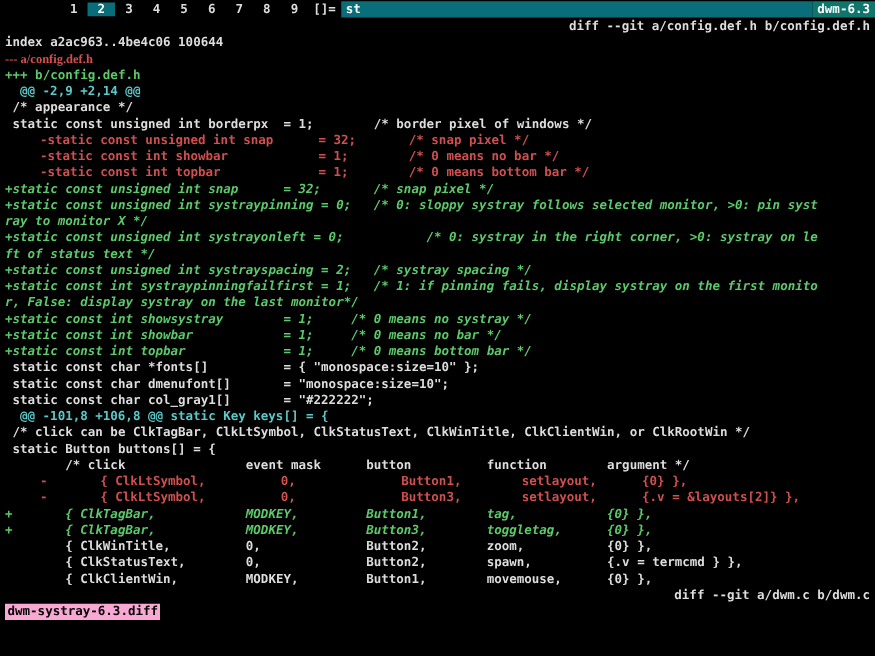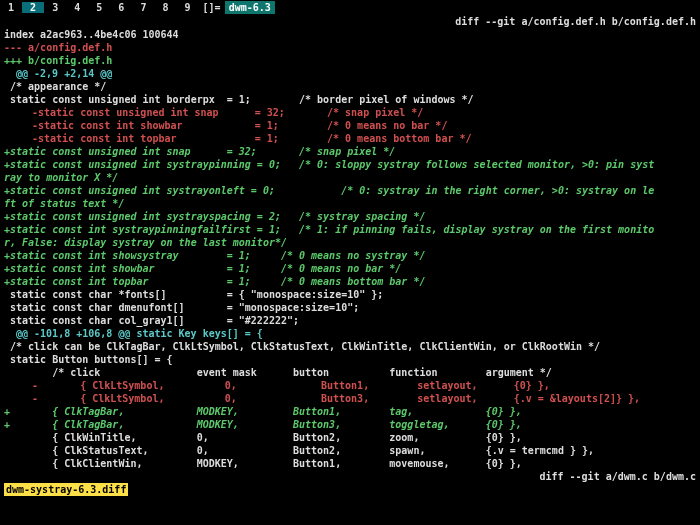--- a/index.html
+++ b/index.html
@@ -15,20 +15,21 @@
     color: #ddd;
     font-weight: bold;
   }
   .topbar {
     display: flex;
     align-items: center;
     height: 14px;
     background: #000;
     color: #ddd;
     white-space: pre;
+    padding-left: 48px;
   }
   .tag {
     padding: 0 2px;
   }
   .tag.sel {
     background: #0a6d7a;
     color: #fff;
   }
   .layout {
     padding: 0 4px;
@@ -47,31 +48,32 @@
   .term {
     padding: 1px 4px 0 4px;
     white-space: pre;
   }
   .c-add { color: #5cc96b; font-style: italic; }
   .c-del { color: #d05050; margin-left: 28px; }
   .c-ctx { color: #ddd; }
   .c-hunk { color: #5cc9c9; padding-left: 12px; }
   .c-diff { color: #ddd; font-weight: bold; text-align: right; }
   .c-idx { color: #ddd; }
-  .c-minushdr { color: #d05050; }
+  .c-minushdr { color: #d05050; font-family: Liberation Serif, serif; }
   .c-plushdr { color: #5cc96b; }
   .statusline {
     display: inline-block;
-    background: #fde047;
+    background: #f9a8d4;
     color: #000;
     padding: 0 2px;
   }
 </style>
 </head>
 <body>
 
 <div class="topbar">
   <span id="tagbar"><span class="tag"> 1 </span><span class="tag sel"> 2 </span><span class="tag"> 3 </span><span class="tag"> 4 </span><span class="tag"> 5 </span><span class="tag"> 6 </span><span class="tag"> 7 </span><span class="tag"> 8 </span><span class="tag"> 9 </span></span>
   <span class="layout">[]=</span>
+  <span class="wintitle">st</span>
   <span class="status">dwm-6.3</span>
 </div>
 
 <div class="term" id="term"><div class="c-diff">diff --git a/config.def.h b/config.def.h</div><div class="c-idx">index a2ac963..4be4c06 100644</div><div class="c-minushdr">--- a/config.def.h</div><div class="c-plushdr">+++ b/config.def.h</div><div class="c-hunk">@@ -2,9 +2,14 @@</div><div class="c-ctx"></div><div class="c-ctx"> /* appearance */</div><div class="c-ctx"> static const unsigned int borderpx  = 1;        /* border pixel of windows */</div><div class="c-del">-static const unsigned int snap      = 32;       /* snap pixel */</div><div class="c-del">-static const int showbar            = 1;        /* 0 means no bar */</div><div class="c-del">-static const int topbar             = 1;        /* 0 means bottom bar */</div><div class="c-add">+static const unsigned int snap      = 32;       /* snap pixel */</div><div class="c-add">+static const unsigned int systraypinning = 0;   /* 0: sloppy systray follows selected monitor, &gt;0: pin syst</div><div class="c-add">ray to monitor X */</div><div class="c-add">+static const unsigned int systrayonleft = 0;           /* 0: systray in the right corner, &gt;0: systray on le</div><div class="c-add">ft of status text */</div><div class="c-add">+static const unsigned int systrayspacing = 2;   /* systray spacing */</div><div class="c-add">+static const int systraypinningfailfirst = 1;   /* 1: if pinning fails, display systray on the first monito</div><div class="c-add">r, False: display systray on the last monitor*/</div><div class="c-add">+static const int showsystray        = 1;     /* 0 means no systray */</div><div class="c-add">+static const int showbar            = 1;     /* 0 means no bar */</div><div class="c-add">+static const int topbar             = 1;     /* 0 means bottom bar */</div><div class="c-ctx"> static const char *fonts[]          = { "monospace:size=10" };</div><div class="c-ctx"> static const char dmenufont[]       = "monospace:size=10";</div><div class="c-ctx"> static const char col_gray1[]       = "#222222";</div><div class="c-hunk">@@ -101,8 +106,8 @@ static Key keys[] = {</div><div class="c-ctx"> /* click can be ClkTagBar, ClkLtSymbol, ClkStatusText, ClkWinTitle, ClkClientWin, or ClkRootWin */</div><div class="c-ctx"> static Button buttons[] = {</div><div class="c-ctx">        /* click                event mask      button          function        argument */</div><div class="c-del">-       { ClkLtSymbol,          0,              Button1,        setlayout,      {0} },</div><div class="c-del">-       { ClkLtSymbol,          0,              Button3,        setlayout,      {.v = &amp;layouts[2]} },</div><div class="c-add">+       { ClkTagBar,            MODKEY,         Button1,        tag,            {0} },</div><div class="c-add">+       { ClkTagBar,            MODKEY,         Button3,        toggletag,      {0} },</div><div class="c-ctx">        { ClkWinTitle,          0,              Button2,        zoom,           {0} },</div><div class="c-ctx">        { ClkStatusText,        0,              Button2,        spawn,          {.v = termcmd } },</div><div class="c-ctx">        { ClkClientWin,         MODKEY,         Button1,        movemouse,      {0} },</div><div class="c-diff">diff --git a/dwm.c b/dwm.c</div><div><span class="statusline">dwm-systray-6.3.diff</span></div></div>
 
 </body></html>

